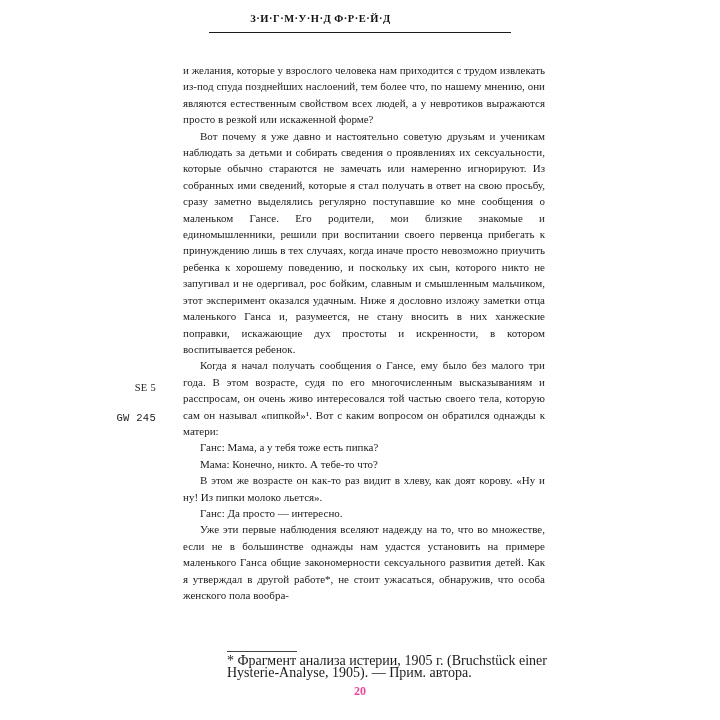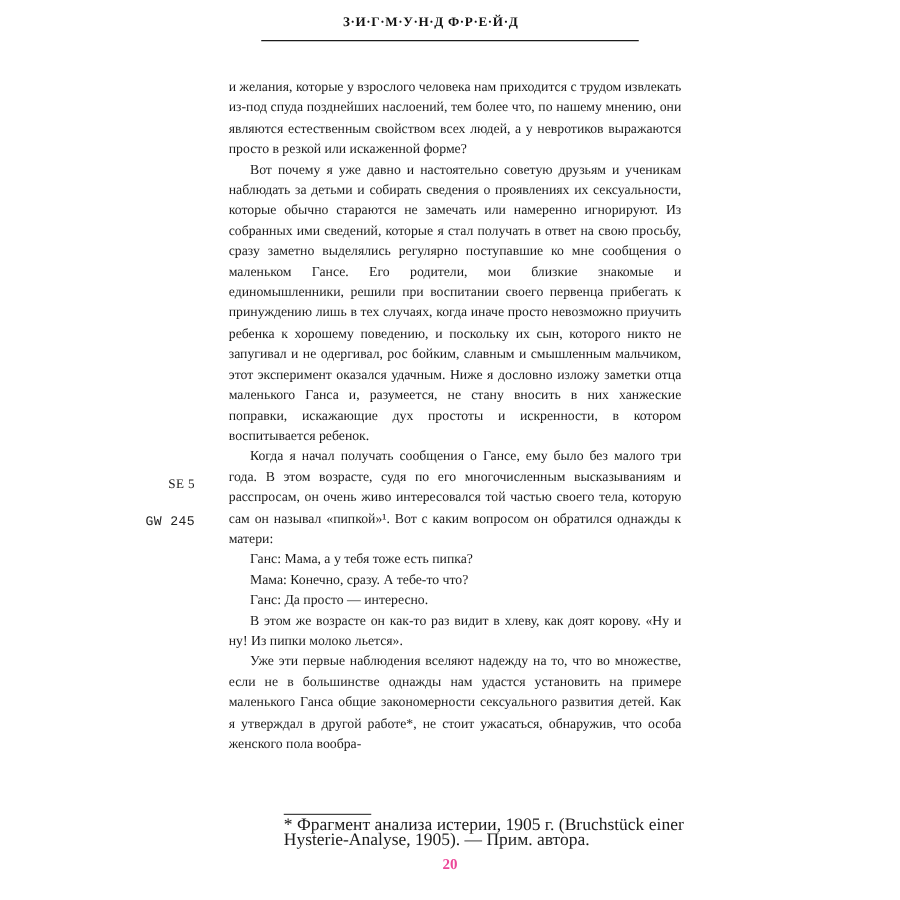--- a/index.html
+++ b/index.html
@@ -14,21 +14,20 @@
     position: relative;
     width: 720px; height: 720px;
     background: #ffffff;
   }
   .running-head {
     position: absolute; top: 13px; left: 0; width: 641px;
     text-align: center;
     font-size: 10.5px; font-weight: bold;
     letter-spacing: 0.5px;
     color: #111;
-    padding-left: 24px;
   }
   .header-rule {
     position: absolute; top: 32px; left: 209px;
     width: 302px; height: 1px;
     background: #1a1a1a;
   }
   .text-column {
     position: absolute; top: 62px; left: 183px; width: 362px;
     font-size: 11px; line-height: 16.4px;
     text-align: justify;
@@ -75,23 +74,23 @@
 
   <div class="margin-note se">SE 5</div>
 
   <div class="margin-note gw">GW 245</div>
 
   <div class="text-column">
       <p class="para noindent"><span>и желания, которые у взрослого человека нам приходится с трудом извлекать из-под спуда позднейших наслоений, тем более что, по нашему мнению, они являются естественным свойством всех людей, а у невротиков выражаются просто в резкой или искаженной форме?</span></p>
       <p class="para indent"><span>Вот почему я уже давно и настоятельно советую друзьям и ученикам наблюдать за детьми и собирать сведения о проявлениях их сексуальности, которые обычно стараются не замечать или намеренно игнорируют. Из собранных ими сведений, которые я стал получать в ответ на свою просьбу, сразу заметно выделялись регулярно поступавшие ко мне сообщения о маленьком Гансе. Его родители, мои близкие знакомые и единомышленники, решили при воспитании своего первенца прибегать к принуждению лишь в тех случаях, когда иначе просто невозможно приучить ребенка к хорошему поведению, и поскольку их сын, которого никто не запугивал и не одергивал, рос бойким, славным и смышленным мальчиком, этот эксперимент оказался удачным. Ниже я дословно изложу заметки отца маленького Ганса и, разумеется, не стану вносить в них ханжеские поправки, искажающие дух простоты и искренности, в котором воспитывается ребенок.</span></p>
       <p class="para indent"><span>Когда я начал получать сообщения о Гансе, ему было без малого три года. В этом возрасте, судя по его многочисленным высказываниям и расспросам, он очень живо интересовался той частью своего тела, которую сам он называл «пипкой»¹. Вот с каким вопросом он обратился однажды к матери:</span></p>
       <p class="para indent dialogue"><span class="italic">Ганс</span><span>: Мама, а у тебя тоже есть пипка?</span></p>
-      <p class="para indent dialogue"><span class="italic">Мама</span><span>: Конечно, сразу. А тебе-то что?</span></p>
+      <p class="para indent dialogue"><span class="italic">Мама</span><span>: Конечно, никто. А тебе-то что?</span></p>
+      <p class="para indent"><span>В этом же возрасте он как-то раз видит в хлеву, как доят корову. «Ну и ну! Из пипки молоко льется».</span></p>
       <p class="para indent dialogue"><span class="italic">Ганс</span><span>: Да просто — интересно.</span></p>
-      <p class="para indent"><span>В этом же возрасте он как-то раз видит в хлеву, как доят корову. «Ну и ну! Из пипки молоко льется».</span></p>
       <p class="para indent"><span>Уже эти первые наблюдения вселяют надежду на то, что во множестве, если не в большинстве однажды нам удастся установить на примере маленького Ганса общие закономерности сексуального развития детей. Как я утверждал в другой работе*, не стоит ужасаться, обнаружив, что особа женского пола вообра-</span></p>
     </div>
 
   <div class="footnote-rule"></div>
 
   <p class="footnote"><span>* </span><span class="italic">Фрагмент анализа истерии</span><span>, 1905 г. (Bruchstück einer Hysterie-Analyse, 1905). — </span><span class="italic">Прим. автора.</span></p>
 
   <div class="page-number">20</div>
 
 </div>

